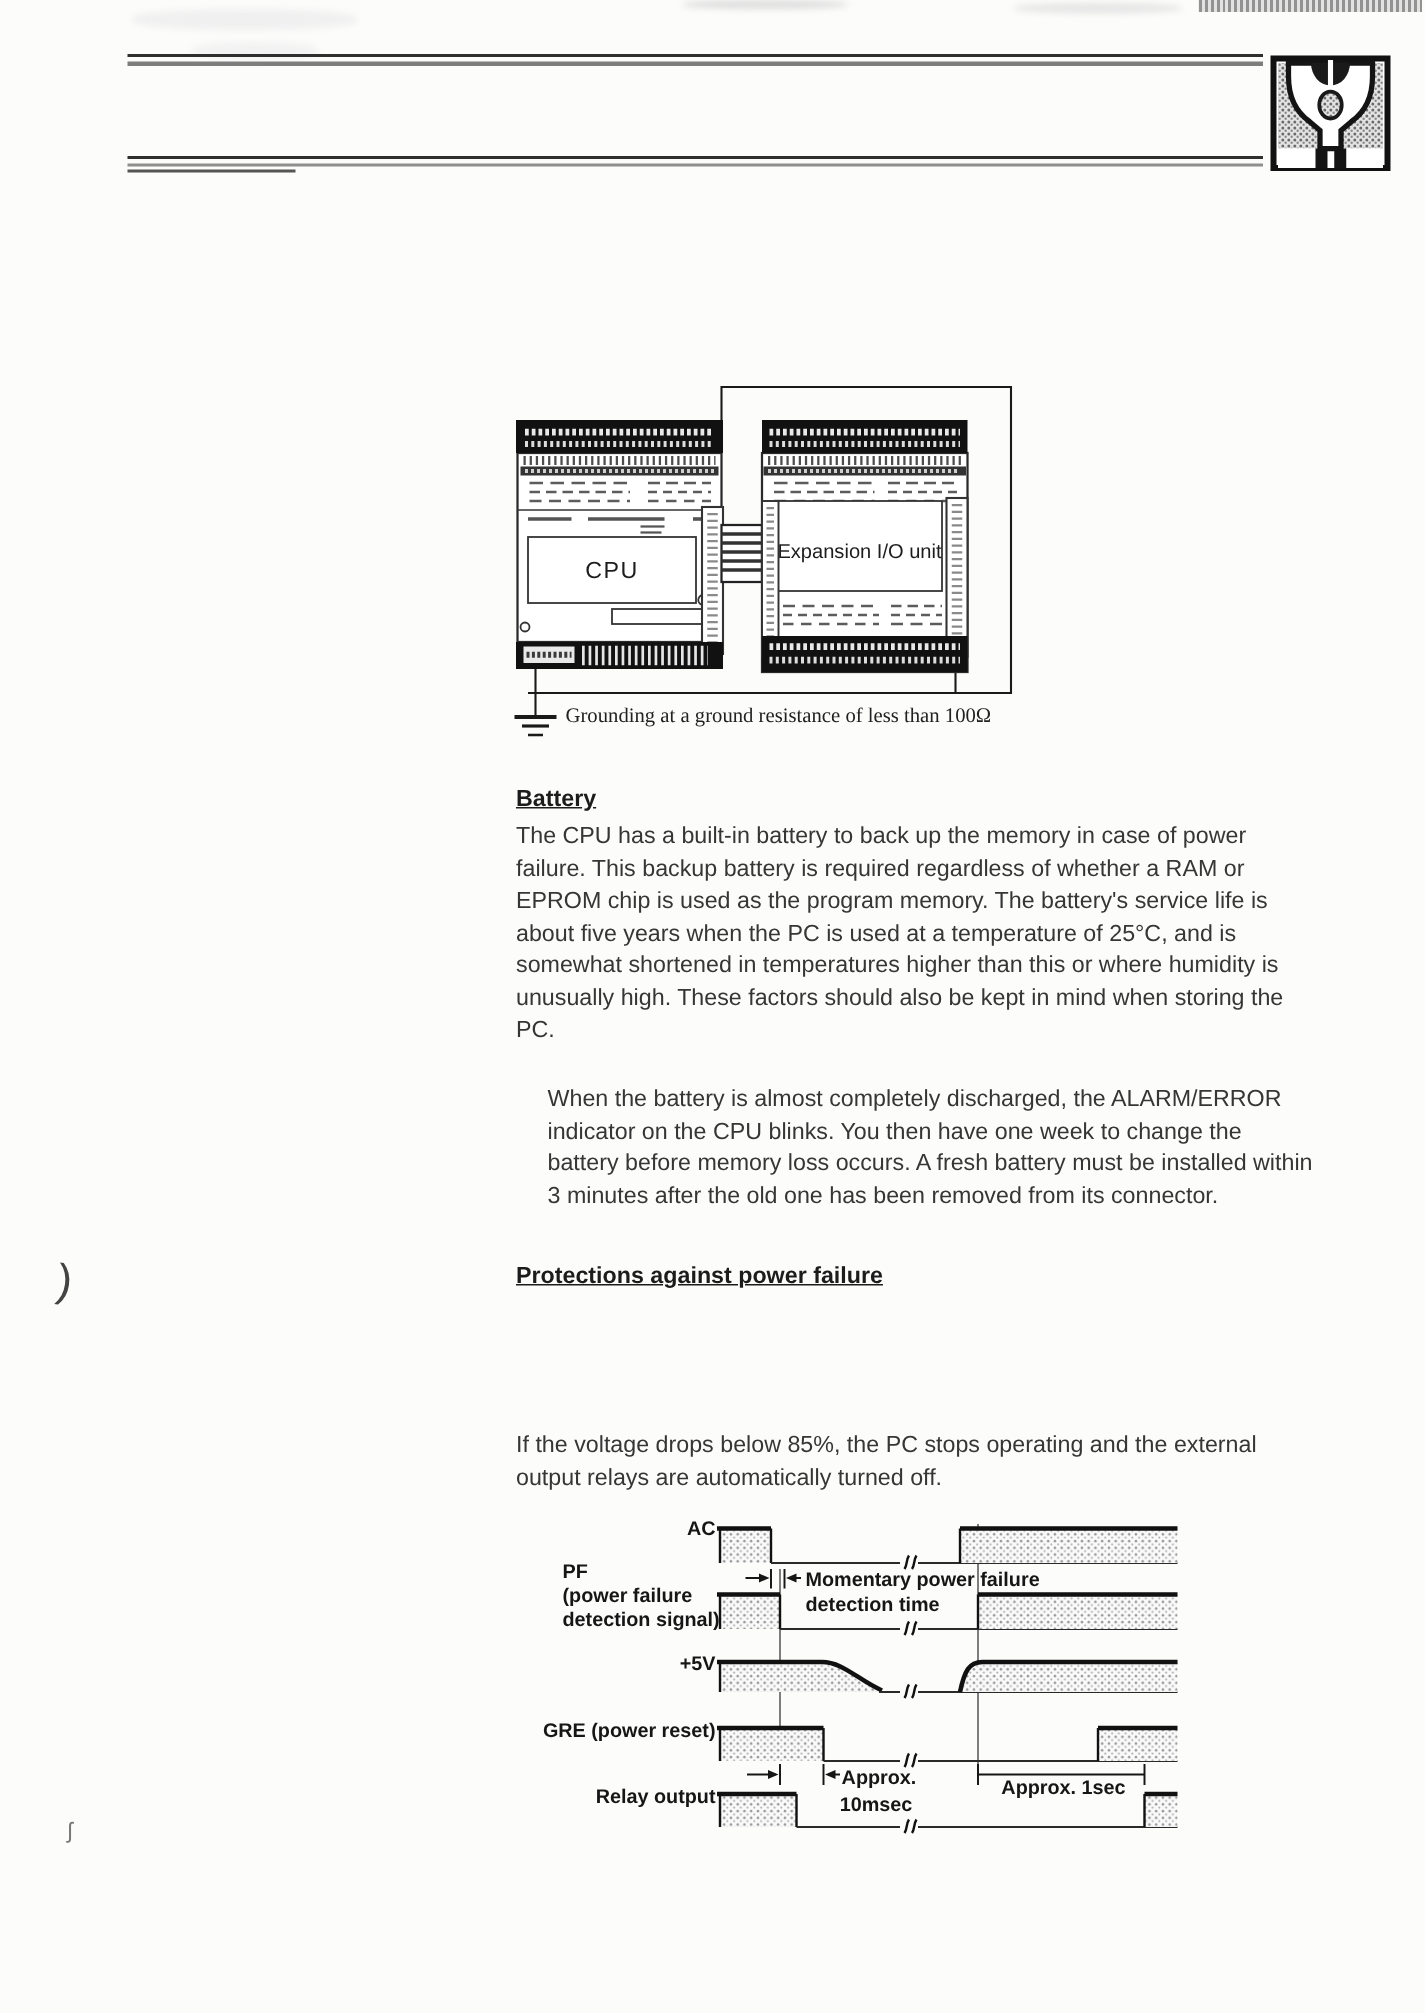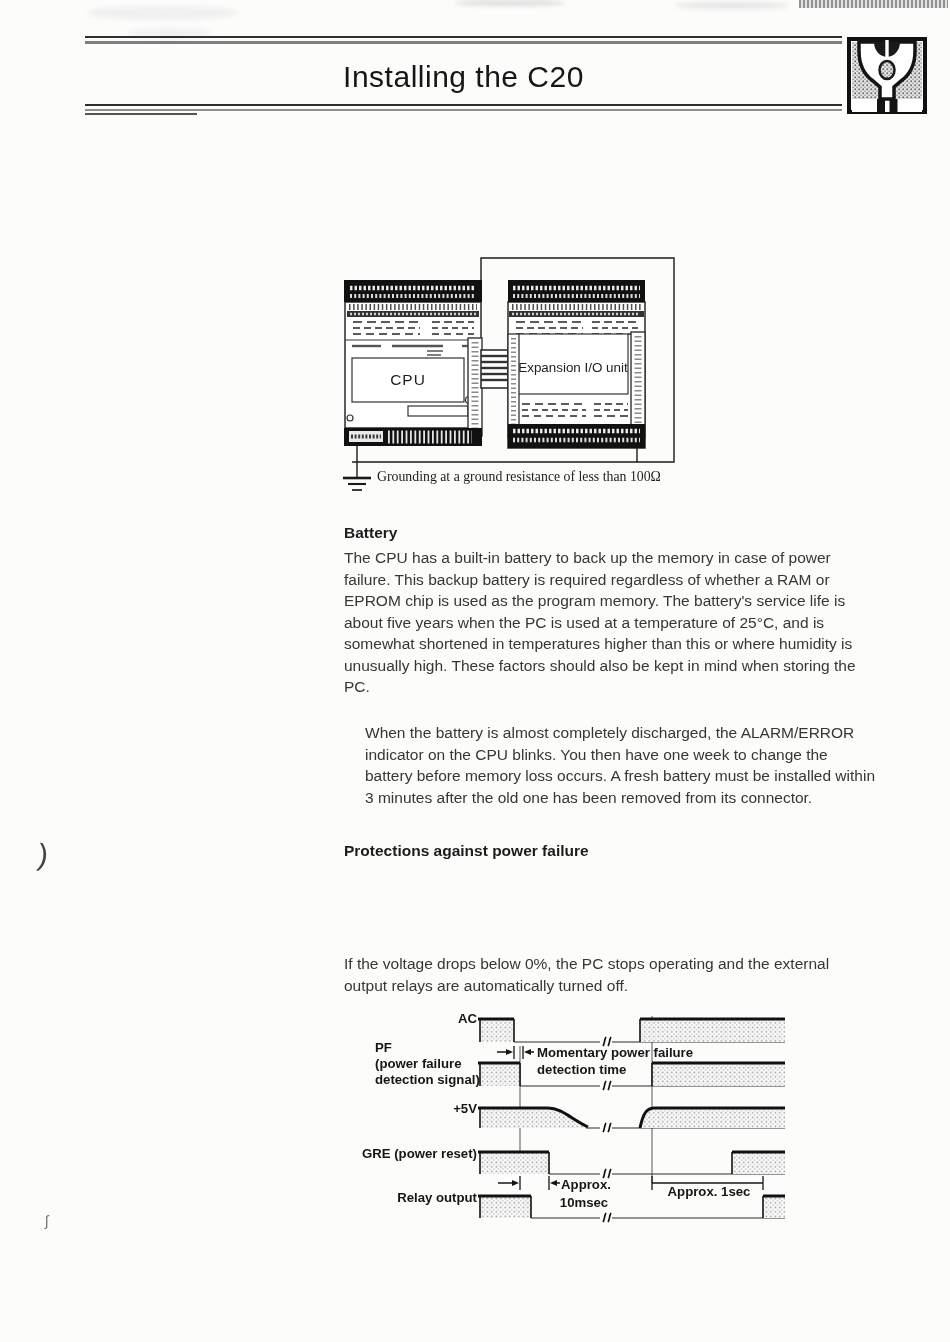--- a/index.html
+++ b/index.html
@@ -3,21 +3,21 @@
 <meta charset="utf-8">
 <style>
   html,body{margin:0;padding:0;background:#ffffff;}
   .page{position:relative;width:950px;height:1342px;background:#fcfcfb;overflow:hidden;
         font-family:"Liberation Sans",sans-serif;color:#2e2e2e;}
   .abs{position:absolute;}
   .rule{position:absolute;}
   .page-title{position:absolute;left:85px;top:57px;width:757px;text-align:center;
               font-size:30px;line-height:40px;color:#161616;letter-spacing:.5px;}
   .para{position:absolute;left:344px;width:512px;font-size:15.5px;line-height:21.5px;color:#363636;}
-  .heading{position:absolute;left:344px;width:512px;font-size:15.5px;font-weight:bold;color:#1c1c1c;}
+  .heading{position:absolute;left:344px;width:512px;font-size:15.5px;font-weight:bold;color:#1c1c1c;text-decoration:underline;}
   .caption{position:absolute;left:377px;top:469px;font-size:13.8px;color:#222;font-family:Liberation Serif, serif;}
   .page-number{position:absolute;left:836px;top:1338px;font-size:21px;color:#333;margin-top:12px;}
   .mark-paren{position:absolute;left:38px;top:838px;font-size:30px;color:#444;transform:rotate(8deg);}
   .mark-squiggle{position:absolute;left:45px;top:1212px;font-size:15px;color:#777;}
   .smudge{position:absolute;border-radius:45%;filter:blur(2px);}
   .scan-strip{position:absolute;left:799px;top:0;width:149px;height:8px;
               background:repeating-linear-gradient(90deg,#6f6f6f 0 2px,#d9d9d9 2px 4px);opacity:.75;}
   svg text{font-family:"Liberation Sans",sans-serif;}
   .tl{font-weight:bold;font-size:13.2px;fill:#161616;}
   .devtext{fill:#1d1d1d;}
@@ -32,21 +32,20 @@
   <div class="smudge" style="left:88px;top:6px;width:150px;height:14px;background:#f0f0f0;"></div>
   <div class="smudge" style="left:128px;top:28px;width:84px;height:11px;background:#f2f2f2;"></div>
   <div class="scan-strip"></div>
 
   <div class="rule" style="top:36px;left:85px;width:757px;height:2px;background:#2f2f2f;"></div>
   <div class="rule" style="top:41px;left:85px;width:757px;height:2.5px;background:#7e7e7e;"></div>
   <div class="rule" style="top:104px;left:85px;width:757px;height:2px;background:#2f2f2f;"></div>
   <div class="rule" style="top:109px;left:85px;width:757px;height:2px;background:#8f8f8f;"></div>
   <div class="rule" style="top:113px;left:85px;width:112px;height:2px;background:#555;"></div>
 
-  <div class="page-title">Installing the C20</div>
 
   <svg class="abs" style="left:846px;top:36px;" width="82" height="80" viewBox="0 0 82 80">
     <defs>
       <pattern id="stip2" width="4" height="4" patternUnits="userSpaceOnUse">
         <rect width="4" height="4" fill="#e3e3e3"></rect>
         <circle cx="1.2" cy="1.3" r="1" fill="#6b6b6b"></circle>
         <circle cx="3.1" cy="3.2" r="0.8" fill="#8a8a8a"></circle>
       </pattern>
     </defs>
     <rect x="3" y="3" width="76" height="73" fill="#ffffff" stroke="#111" stroke-width="4"></rect>
@@ -162,21 +161,21 @@
     </g>
   </svg>
 
   <div class="caption">Grounding at a ground resistance of less than 100Ω</div>
 
   <div class="heading" style="top:524px;">Battery</div>
   <div class="para" style="top:547px;">The CPU has a built-in battery to back up the memory in case of power failure. This backup battery is required regardless of whether a RAM or EPROM chip is used as the program memory. The battery's service life is about five years when the PC is used at a temperature of 25°C, and is somewhat shortened in temperatures higher than this or where humidity is unusually high. These factors should also be kept in mind when storing the PC.</div>
   <div class="para" style="top:722px;margin-left:21px;">When the battery is almost completely discharged, the ALARM/ERROR indicator on the CPU blinks. You then have one week to change the battery before memory loss occurs. A fresh battery must be installed within 3 minutes after the old one has been removed from its connector.</div>
 
   <div class="heading" style="top:842px;">Protections against power failure</div>
-  <div class="para" style="top:953px;">If the voltage drops below 0%, the PC stops operating and the external output relays are automatically turned off.</div>
+  <div class="para" style="top:953px;">If the voltage drops below 85%, the PC stops operating and the external output relays are automatically turned off.</div>
 
   <svg class="abs" style="left:358px;top:1006px;" width="432" height="222" viewBox="358 1006 432 222">
     <defs>
       <pattern id="stip" width="4.5" height="4.5" patternUnits="userSpaceOnUse">
         <rect width="4.5" height="4.5" fill="#fafafa"></rect>
         <circle cx="1.3" cy="1.4" r="0.85" fill="#989898"></circle>
         <circle cx="3.4" cy="3.6" r="0.7" fill="#adadad"></circle>
       </pattern>
     </defs>
     <style>

